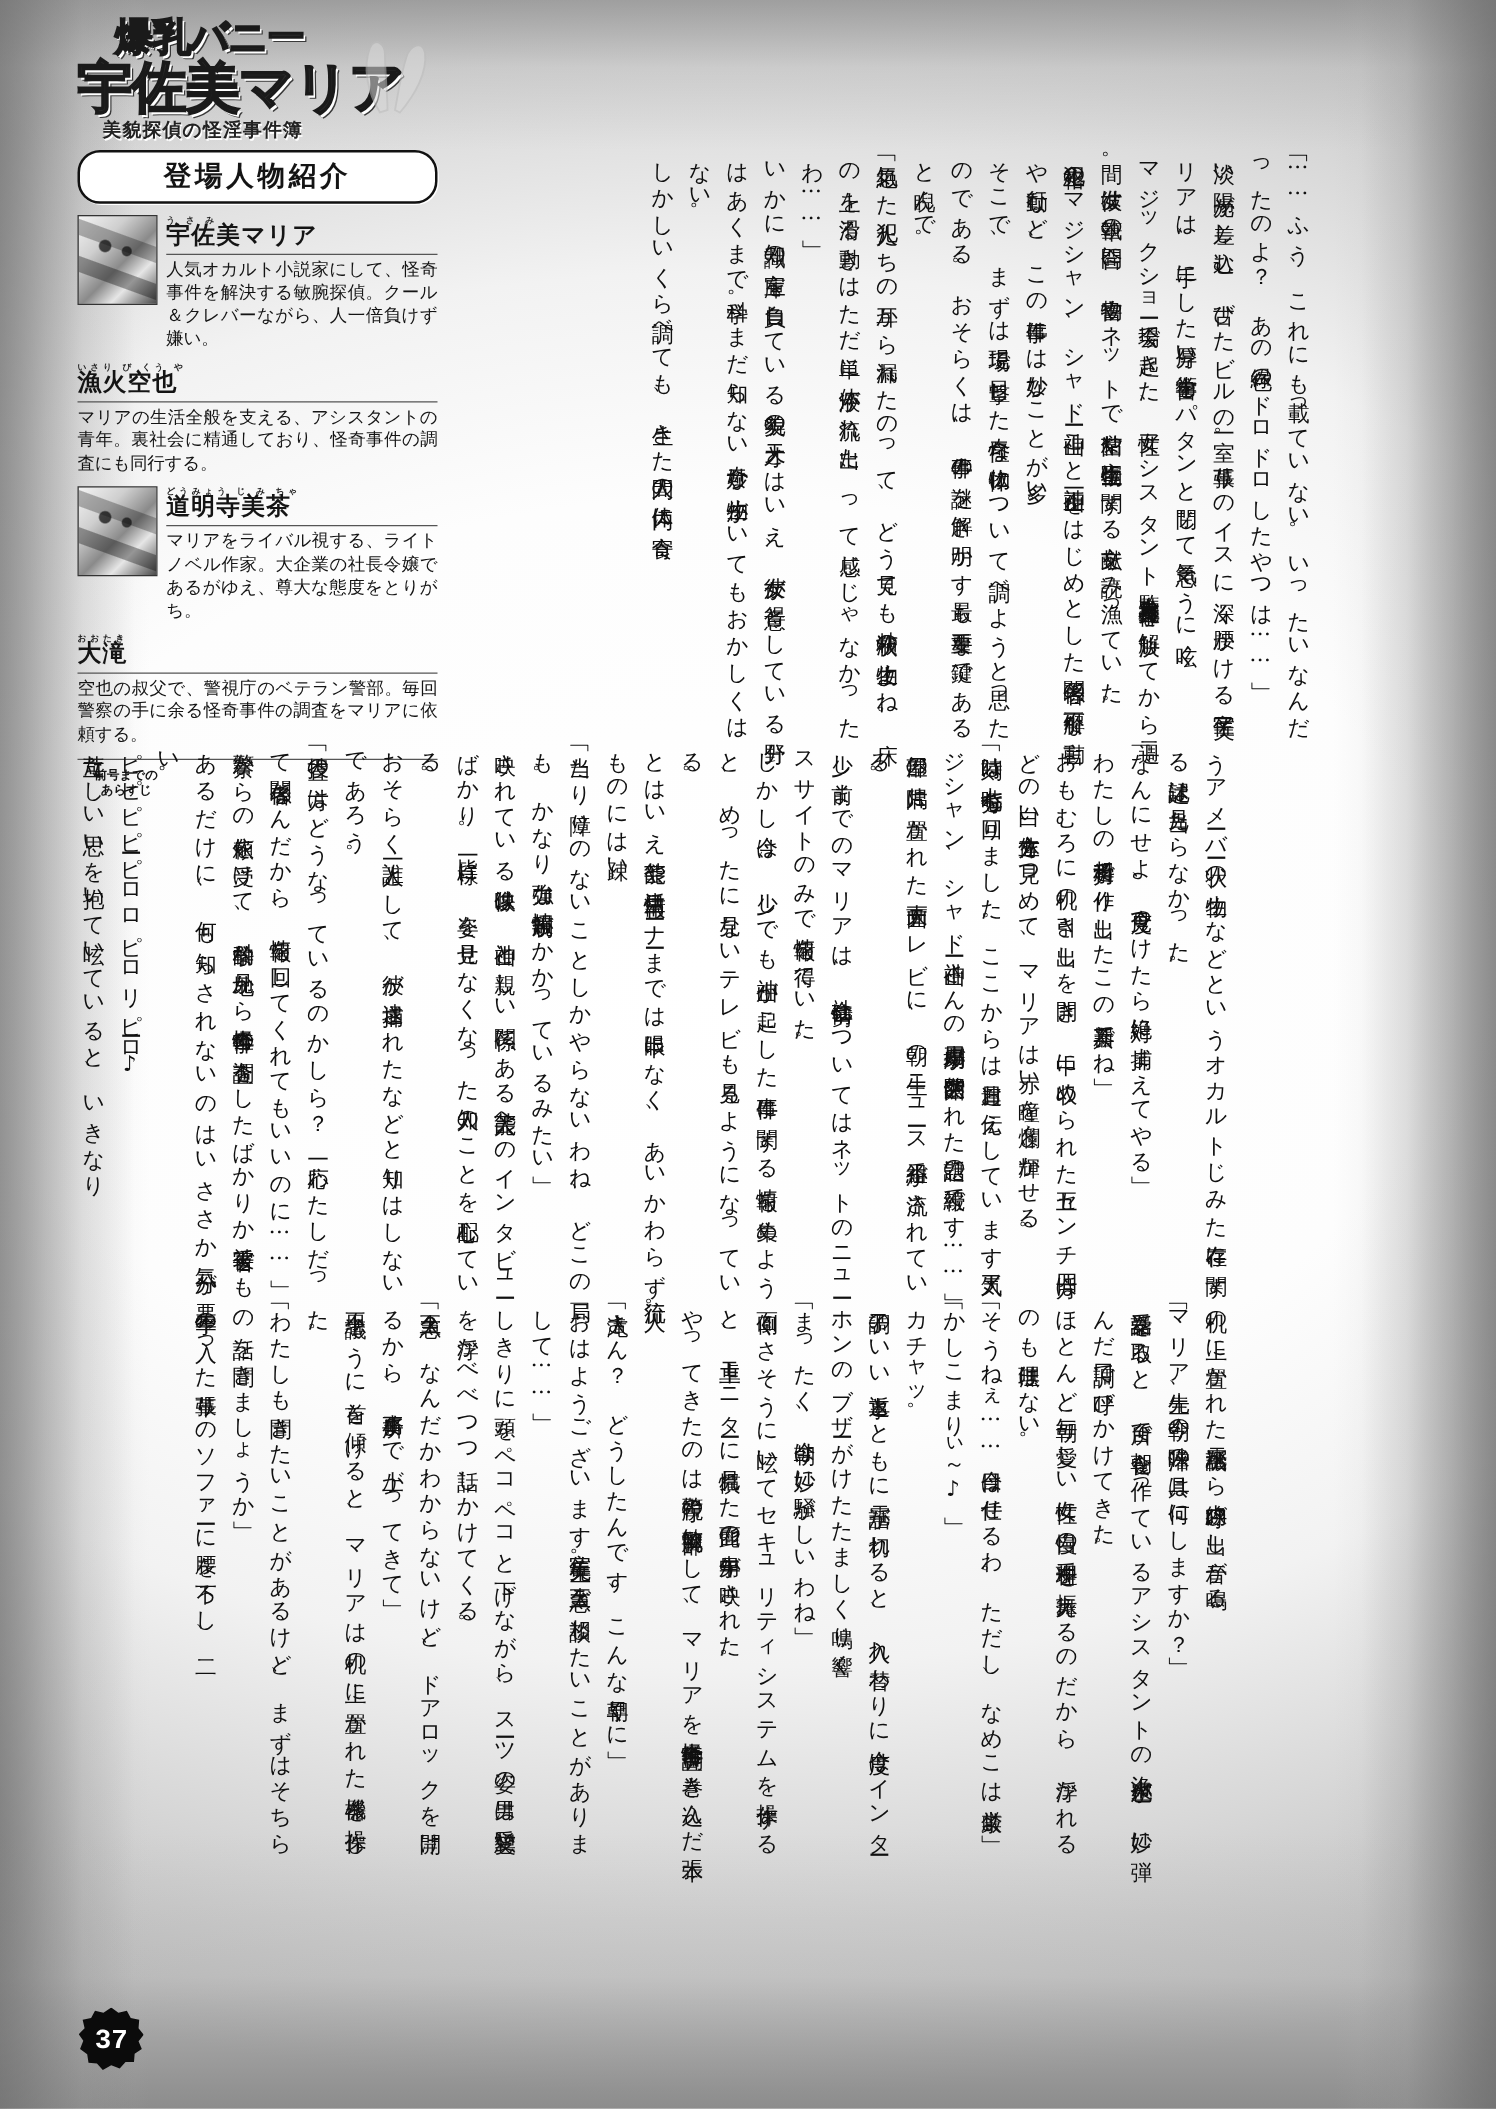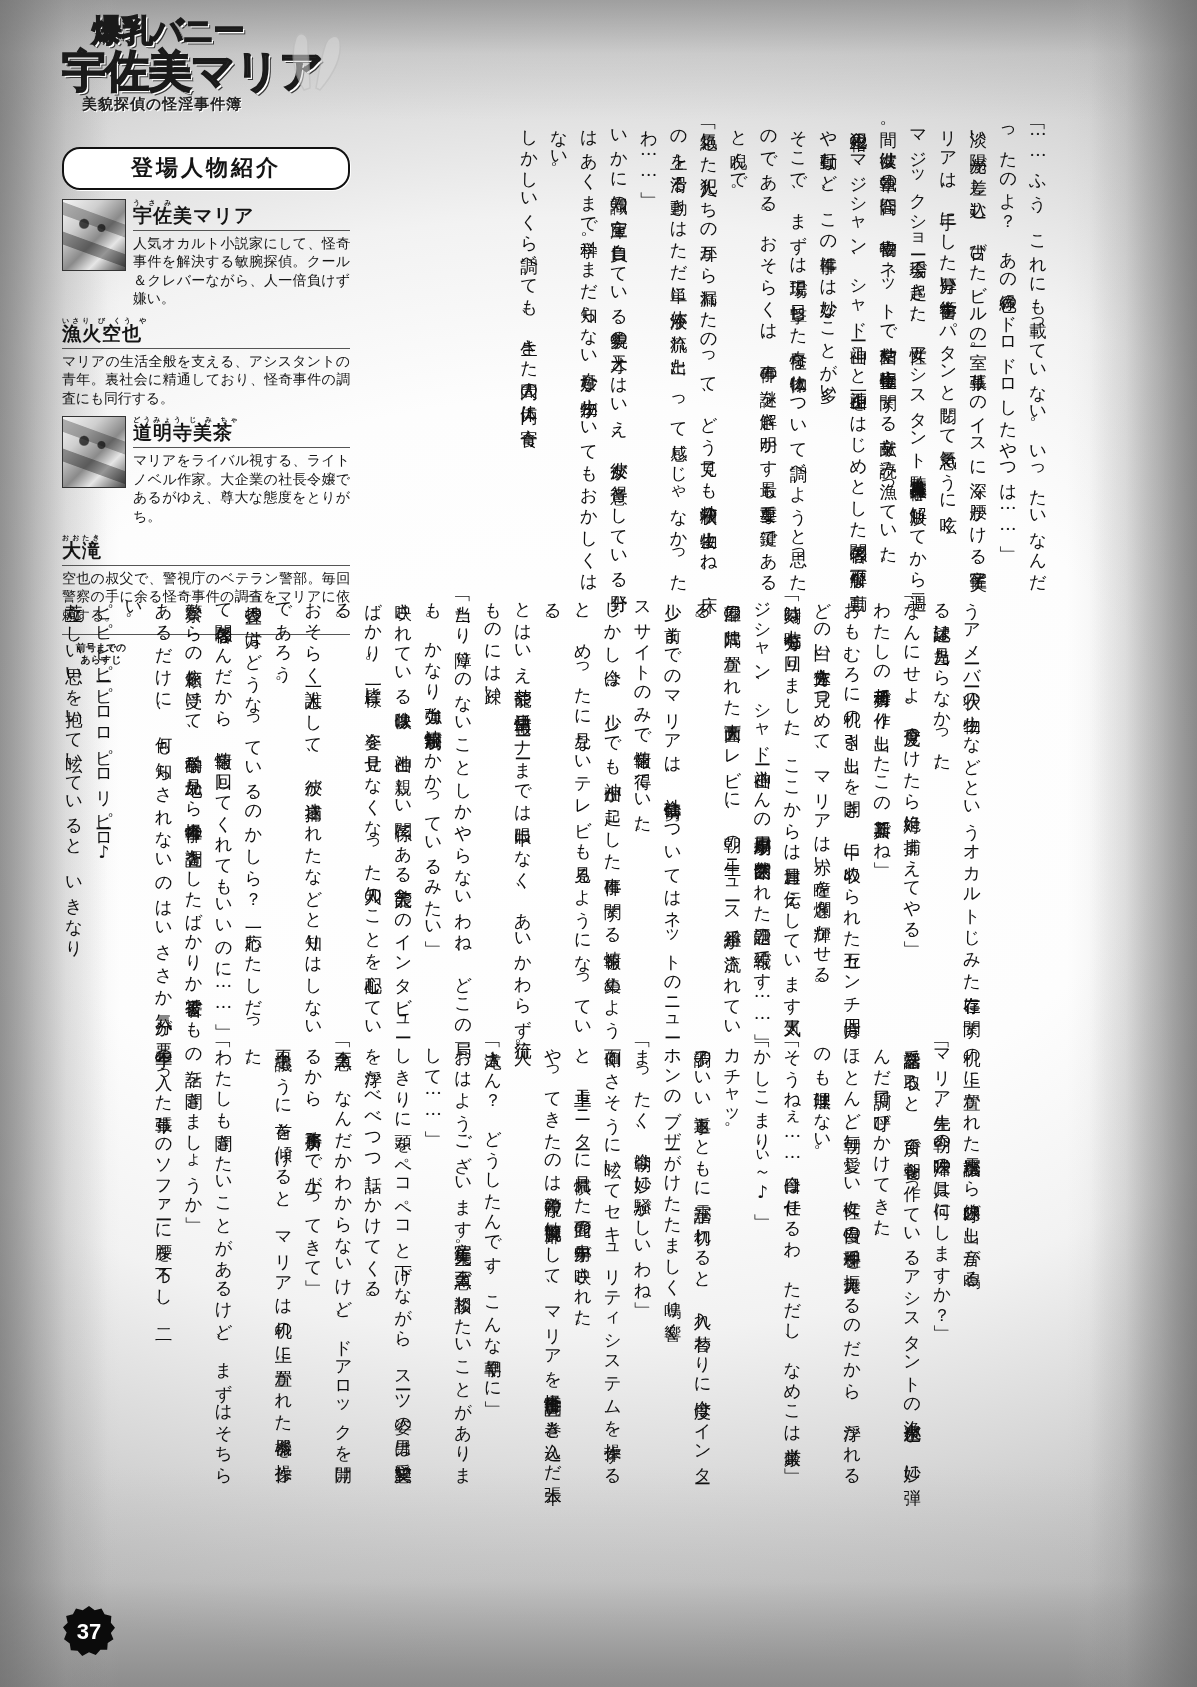--- a/index.html
+++ b/index.html
@@ -60,21 +60,21 @@
     font-size:15px;font-weight:bold;color:#222;
     margin-left:20px;margin-top:1px;letter-spacing:1px;white-space:nowrap;
     text-shadow:1px 1px 0 #fff;
   }
   #bunny-ears{
     position:absolute;right:22px;top:18px;width:70px;height:62px;opacity:.55;
   }
 
   
   #charbox{
-    position:absolute;left:62px;top:147px;width:288px;
+    position:absolute;left:62px;top:120px;width:288px;
     font-family:"DejaVu Sans","Liberation Sans",sans-serif;
     color:#141414;
   }
   #charbox-header{
     border:2.5px solid #111;border-radius:18px;background:#fff;
     text-align:center;font-size:22px;font-weight:bold;
     padding:4px 0 5px;letter-spacing:3px;
     box-shadow:1px 1px 0 #fff;
   }
   .char-entry{margin-top:9px;}
@@ -131,21 +131,21 @@
   }
   #vblock-1{left:352px;top:118px;width:700px;height:465px;}
   #vblock-2{left:66px;top:590px;width:920px;height:440px;}
   #vblock-3{left:66px;top:1036px;width:920px;height:440px;}
 
   
   #page-number{
     position:absolute;left:63px;bottom:29px;width:52px;height:52px;
     display:flex;align-items:center;justify-content:center;
     background:#0b0b0b;color:#fff;
-    font-family:Liberation Sans, sans-serif;
+    font-family:Liberation Mono, monospace;
     font-size:22px;font-weight:bold;
     clip-path:polygon(50% 0%,61% 8%,74% 5%,80% 16%,93% 19%,92% 32%,100% 42%,92% 52%,97% 64%,86% 71%,85% 84%,72% 84%,63% 94%,50% 89%,37% 96%,28% 86%,15% 85%,13% 72%,2% 64%,7% 51%,0% 41%,9% 32%,6% 19%,19% 16%,25% 5%,38% 8%);
   }
 </style>
 </head>
 <body>
 
 <div id="scan-backdrop"></div>
 <div id="scan-vign-top"></div>
 <div id="scan-vign-bottom"></div>

